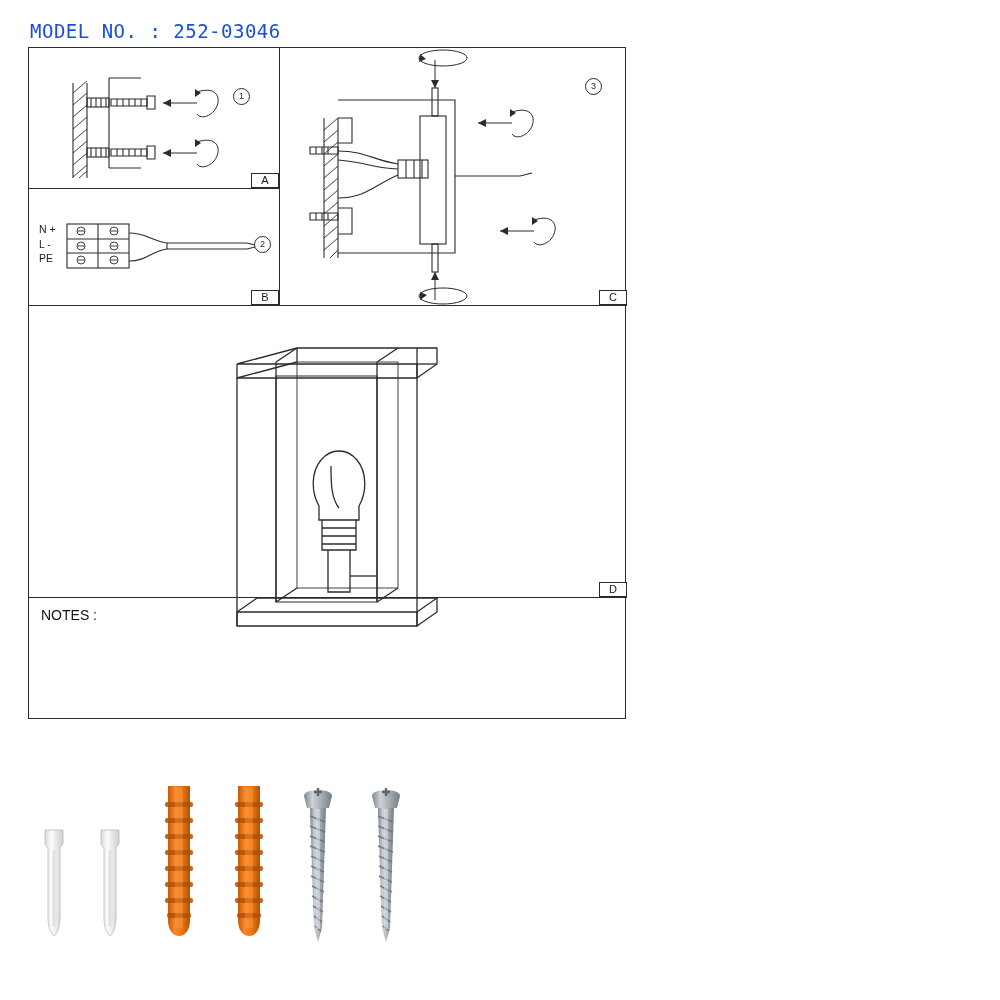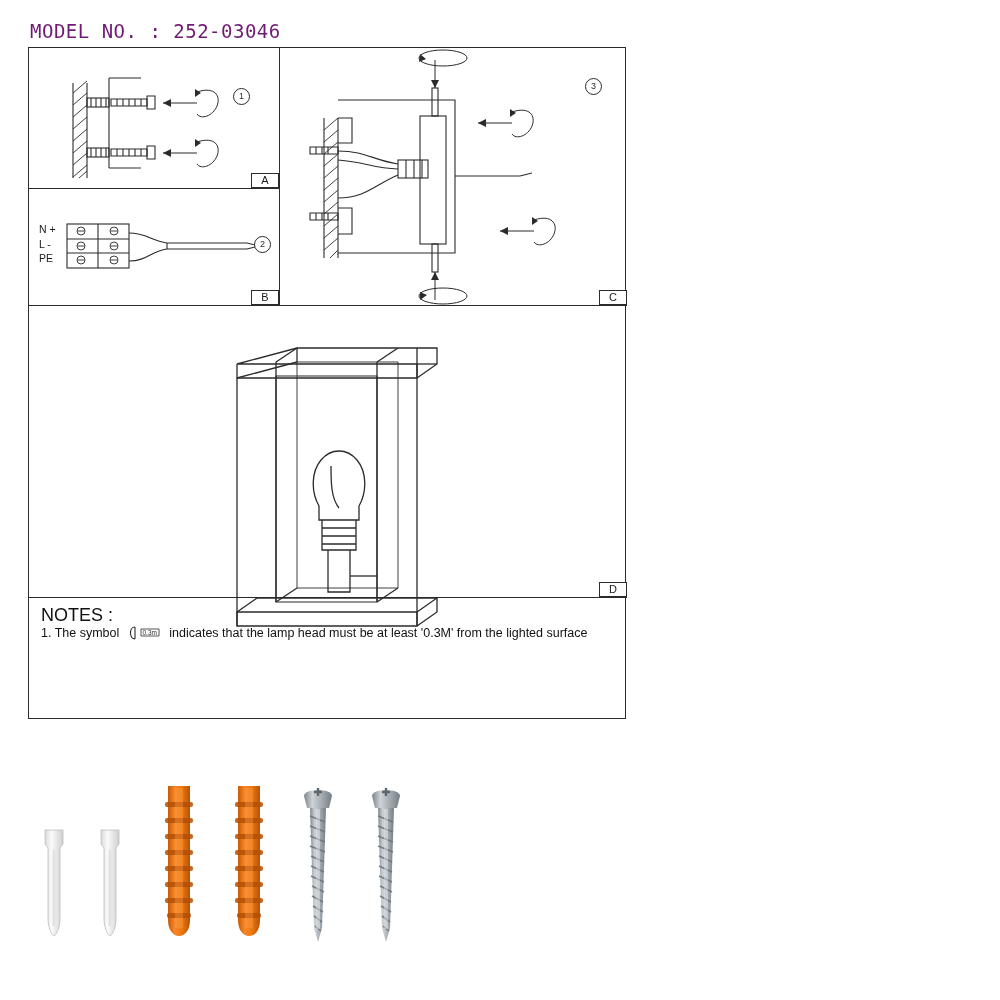--- a/index.html
+++ b/index.html
@@ -15,21 +15,21 @@
     color: #1a1a1a;
     overflow: hidden;
   }
   .model-title {
     position: absolute;
     left: 30px;
     top: 20px;
     font-family: "DejaVu Sans Mono", monospace;
     font-size: 19px;
     letter-spacing: 0.5px;
-    color: #701a75;
+    color: #1d4ed8;
     white-space: pre;
   }
   
   .sheet {
     position: absolute;
     left: 28px;
     top: 47px;
     width: 598px;
     height: 672px;
     border: 1.4px solid #2b2b2b;
@@ -107,22 +107,22 @@
   .notes {
     position: absolute;
     left: 12px;
     top: 560px;
     width: 575px;
     font-size: 12.5px;
     line-height: 15px;
     color: #111;
   }
   .notes-title {
-    margin-bottom: 0;
-    font-size: 18px;
+    margin-bottom: 13px;
+    font-size: 14px;
   }
   .note-row {
     display: flex;
     align-items: center;
     margin-bottom: 11px;
     white-space: nowrap;
   }
   .note-sym {
     display: inline-block;
     margin: 0 6px;
@@ -367,34 +367,20 @@
         <path d="M321 270 L348 270"></path>
         <path d="M302 160 C302 176 302 192 310 202"></path>
       </g>
     </svg>
   </div>
   <div class="tag tag-d">D</div>
 
   <div class="notes">
     <div class="notes-title">NOTES :</div>
 
-    <div class="note-row">
-      <span>1. The symbol</span>
-      <span class="note-sym">
-        <svg width="38" height="20" viewBox="0 0 38 20">
-          <g stroke="#2b2b2b" fill="none" stroke-width="1.1">
-            <path d="M10 4 C4 4 4 16 10 16"></path>
-            <line x1="10" y1="4" x2="10" y2="16"></line>
-            <path d="M16 6 L34 6 L34 13 L16 13 Z" stroke-width="0.8"></path>
-          </g>
-          <text x="17.5" y="12" font-family="Liberation Sans, sans-serif" font-size="6.5" fill="#2b2b2b">0.3m</text>
-        </svg>
-      </span>
-      <span>indicates that the lamp head must be at least '0.3M' from the lighted surface</span>
-    </div>
 
 
   </div>
 </div>
 
 <div class="hardware">
 
   <div class="hw-item" style="left:36px;top:66px;">
     <svg width="38" height="120" viewBox="0 0 38 120">
       <defs>

